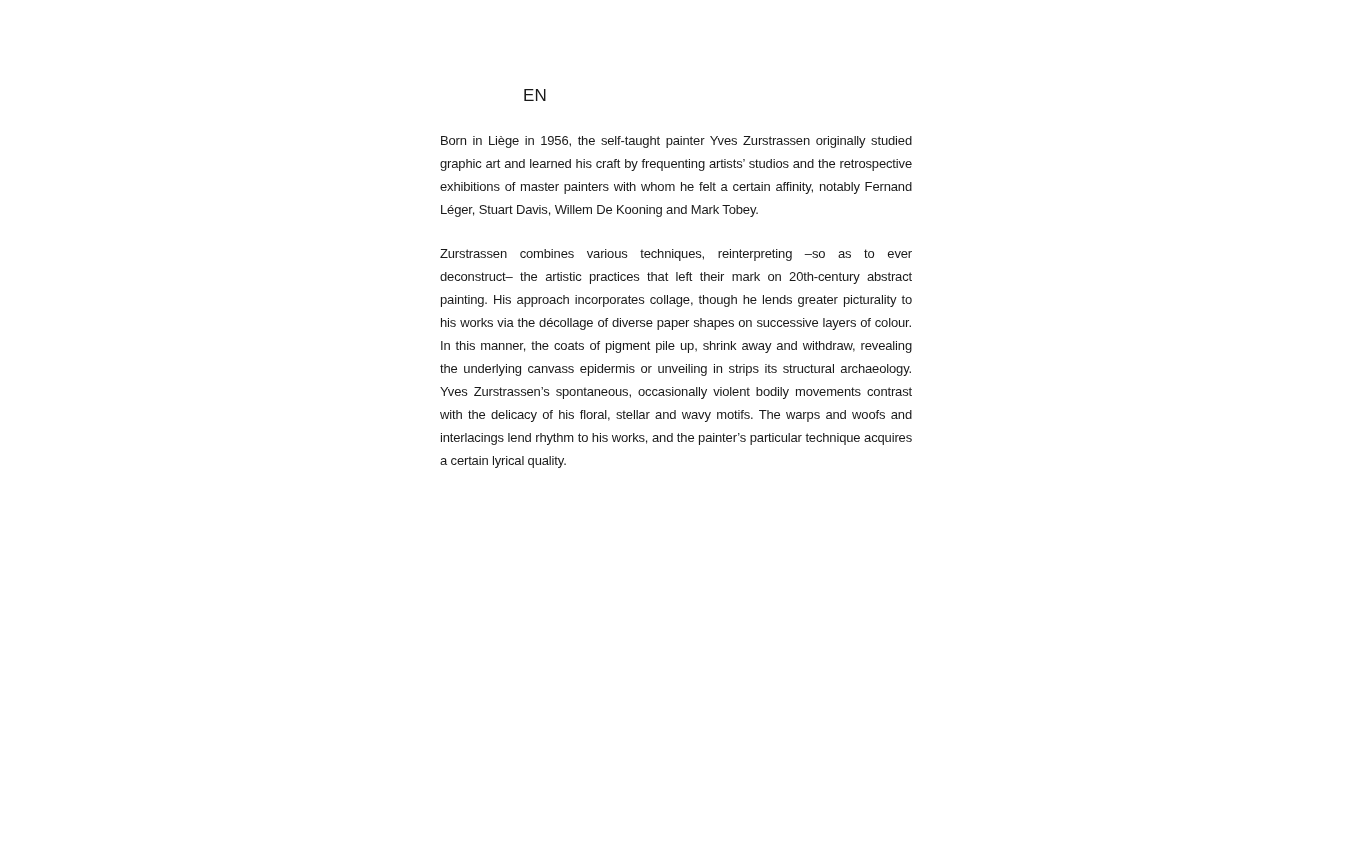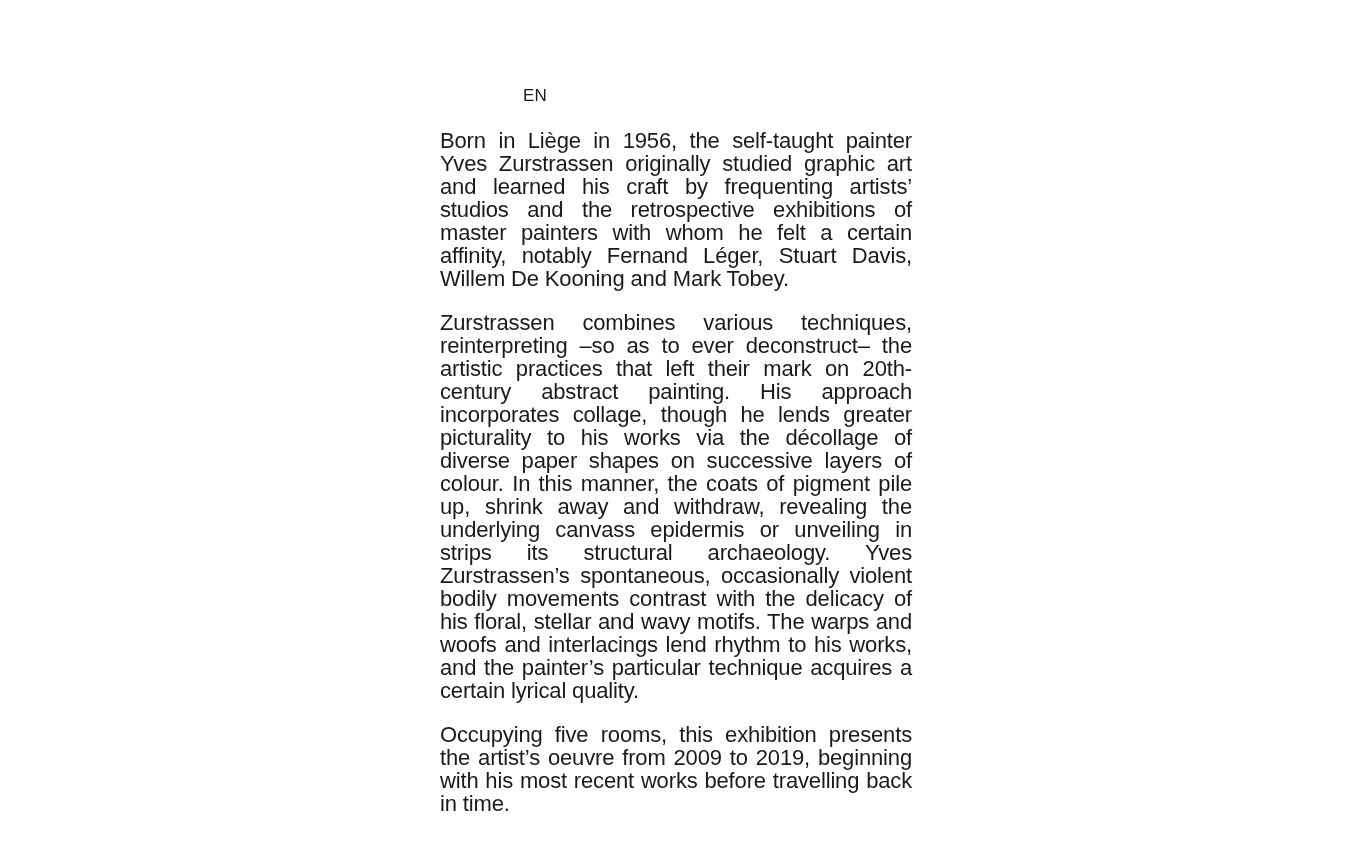--- a/index.html
+++ b/index.html
@@ -26,36 +26,35 @@
     display: block;
     margin-left: 83px;
     margin-bottom: 22px;
     font-size: 17px;
     line-height: 23px;
     letter-spacing: 0.2px;
     color: #1a1a1a;
   }
   .para {
     margin: 0 0 21px 0;
-    font-size: 22px;
+    font-size: 13px;
     line-height: 23px;
     letter-spacing: -0.15px;
     text-align: justify;
     color: #1a1a1a;
   }
   .para.no-gap {
     margin-bottom: 0;
   }
   .para.indent {
     text-indent: 83px;
   }
 </style>
 </head>
 <body>
 
 <div class="page">
   <div class="text-column">
     <span class="lang-label">EN</span>
     <p class="para">Born in Liège in 1956, the self-taught painter Yves Zurstrassen originally studied graphic art and learned his craft by frequenting artists’ studios and the retrospective exhibitions of master painters with whom he felt a certain affinity, notably Fernand Léger, Stuart Davis, Willem De Kooning and Mark Tobey.</p>
     <p class="para">Zurstrassen combines various techniques, reinterpreting –so as to ever deconstruct– the artistic practices that left their mark on 20th-century abstract painting. His approach incorporates collage, though he lends greater picturality to his works via the décollage of diverse paper shapes on successive layers of colour. In this manner, the coats of pigment pile up, shrink away and withdraw, revealing the underlying canvass epidermis or unveiling in strips its structural archaeology. Yves Zurstrassen’s spontaneous, occasionally violent bodily movements contrast with the delicacy of his floral, stellar and wavy motifs. The warps and woofs and interlacings lend rhythm to his works, and the painter’s particular technique acquires a certain lyrical quality.</p>
-    <p class="para no-gap">Occupying five rooms, this exhibition presents the artist’s oeuvre from 2009 to 2019, beginning with his most recent works before travelling back in time.</p>
   </div>
 </div>
 
 </body></html>

